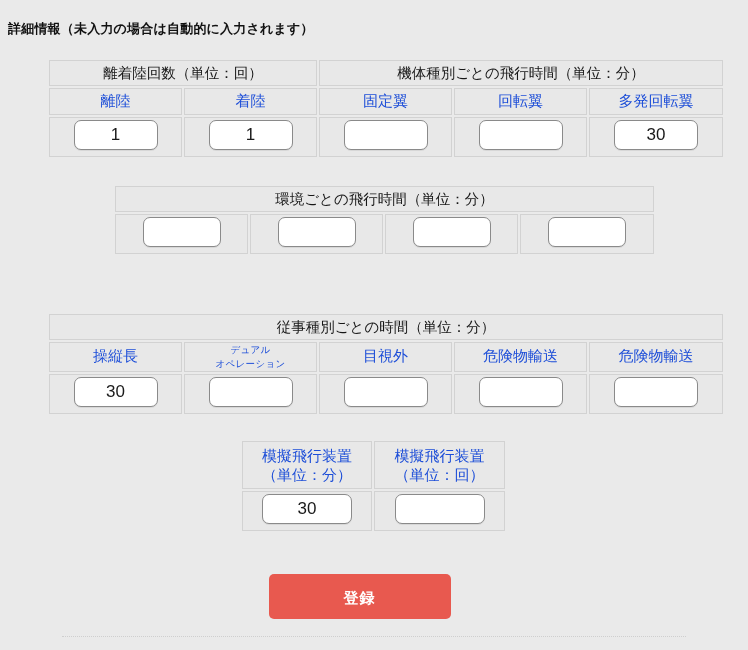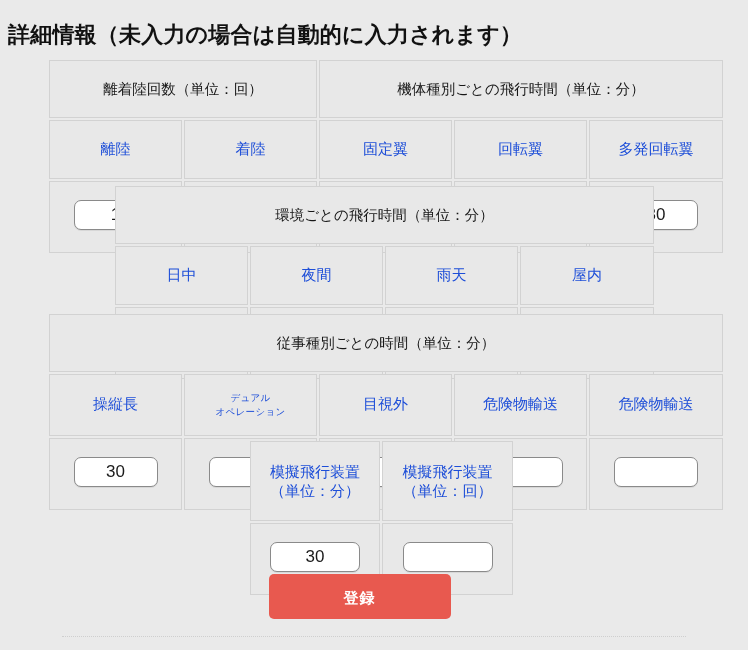--- a/index.html
+++ b/index.html
@@ -15,41 +15,41 @@
     color: #1a1a1a;
     overflow: hidden;
     position: relative;
   }
 
   
   .page-title {
     position: absolute;
     left: 8px;
     top: 21px;
-    font-size: 22px;
+    font-size: 13px;
     font-weight: bold;
     letter-spacing: 0.2px;
     line-height: 1.25;
     white-space: nowrap;
     color: #111;
   }
 
   
   .tbl {
     position: absolute;
     border-collapse: separate;
     border-spacing: 2px;
     table-layout: fixed;
   }
   .tbl td {
     background: #e8e8e8;
     border: 1px solid #d2d2d2;
     text-align: center;
     vertical-align: middle;
-    padding: 16px;
+    padding: 0;
   }
   .hdr-group {
     height: 24px;
     font-size: 14.5px;
     font-weight: normal;
     color: #161616;
   }
   .hdr-col {
     height: 25px;
     font-size: 15px;
@@ -88,21 +88,21 @@
     overflow: hidden;
     white-space: nowrap;
   }
   .fld.narrow { width: 78px; }
   .fld.wide   { width: 90px; }
 
   
   #table-landing   { left: 47px;  top: 58px;  width: 666px; }
   #table-env       { left: 113px; top: 184px; width: 533px; }
   #table-duty      { left: 47px;  top: 312px; width: 666px; }
-  #table-misc      { left: 248px; top: 439px; width: 263px; }
+  #table-misc      { left: 240px; top: 439px; width: 263px; }
 
   #table-misc .hdr-col.two-line { height: 46px; }
 
   
   .submit-wrap {
     position: absolute;
     left: 0;
     top: 574px;
     width: 719px;
     text-align: center;
@@ -185,26 +185,20 @@
     <col style="width:133px">
       <col style="width:133px">
     <col style="width:133px">
       <col style="width:134px">
   </colgroup>
   <tbody>
     <tr>
       <td class="hdr-group" colspan="4">環境ごとの飛行時間（単位：分）</td>
     </tr>
     <tr>
-      <td class="hdr-col">日中</td>
-      <td class="hdr-col">夜間</td>
-      <td class="hdr-col">雨天</td>
-      <td class="hdr-col">屋内</td>
-    </tr>
-    <tr>
       <td class="cell-input">
         <span class="fld narrow"></span>
       </td>
       <td class="cell-input">
         <span class="fld narrow"></span>
       </td>
       <td class="cell-input">
         <span class="fld narrow"></span>
       </td>
       <td class="cell-input">

